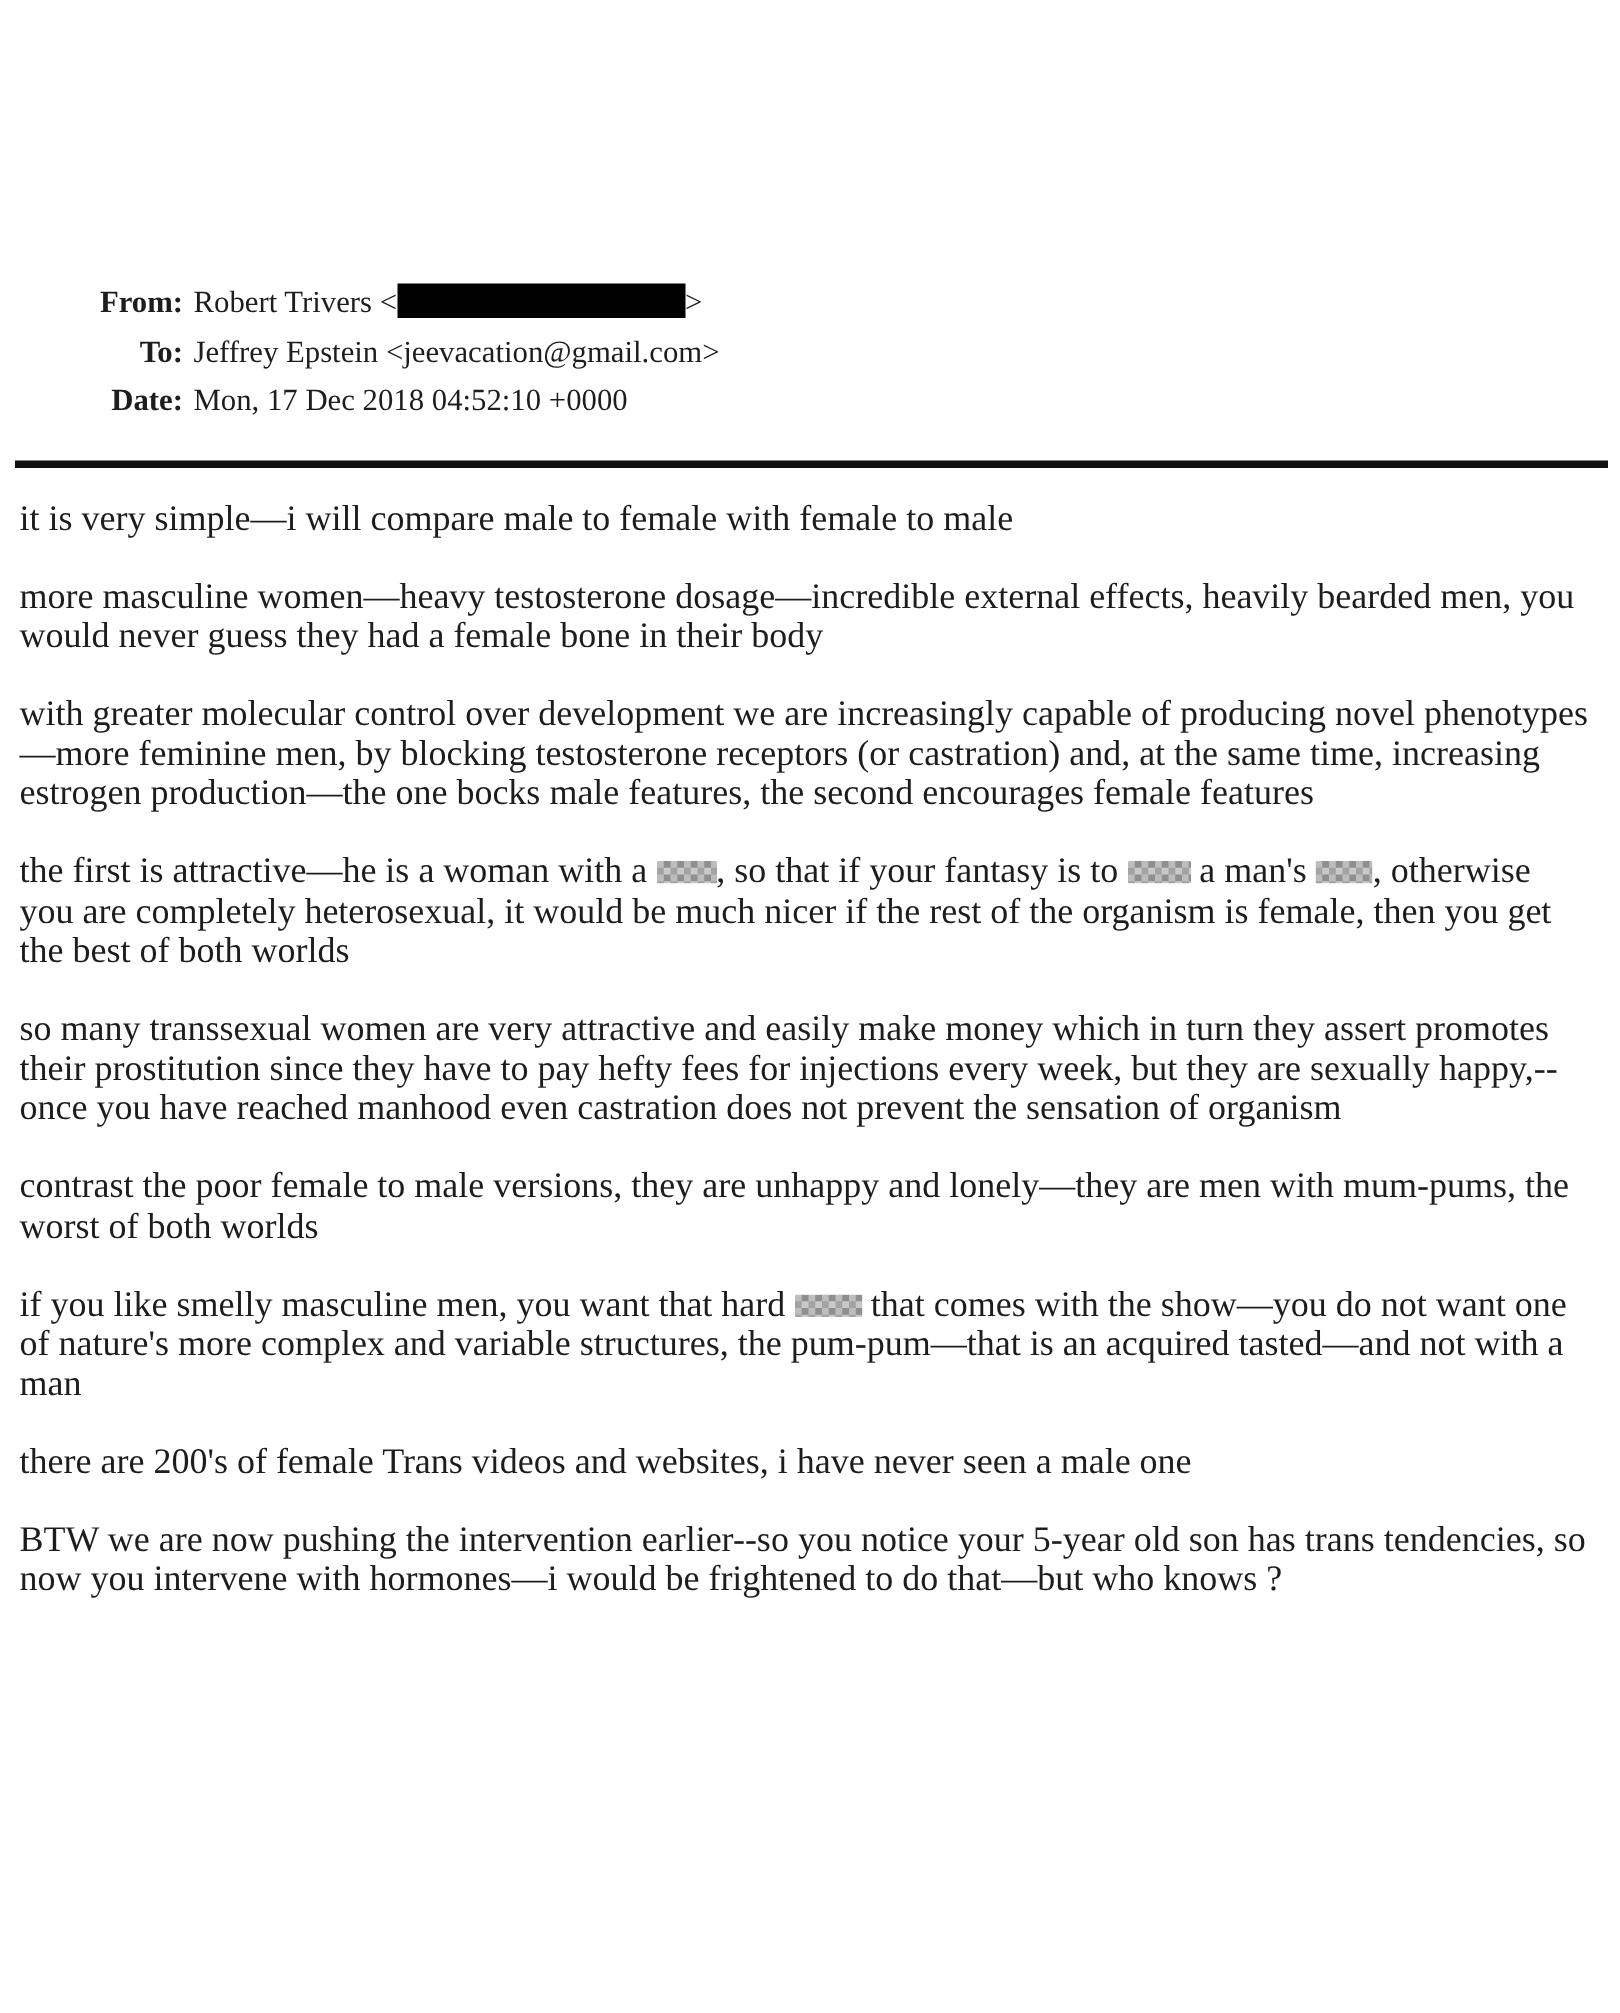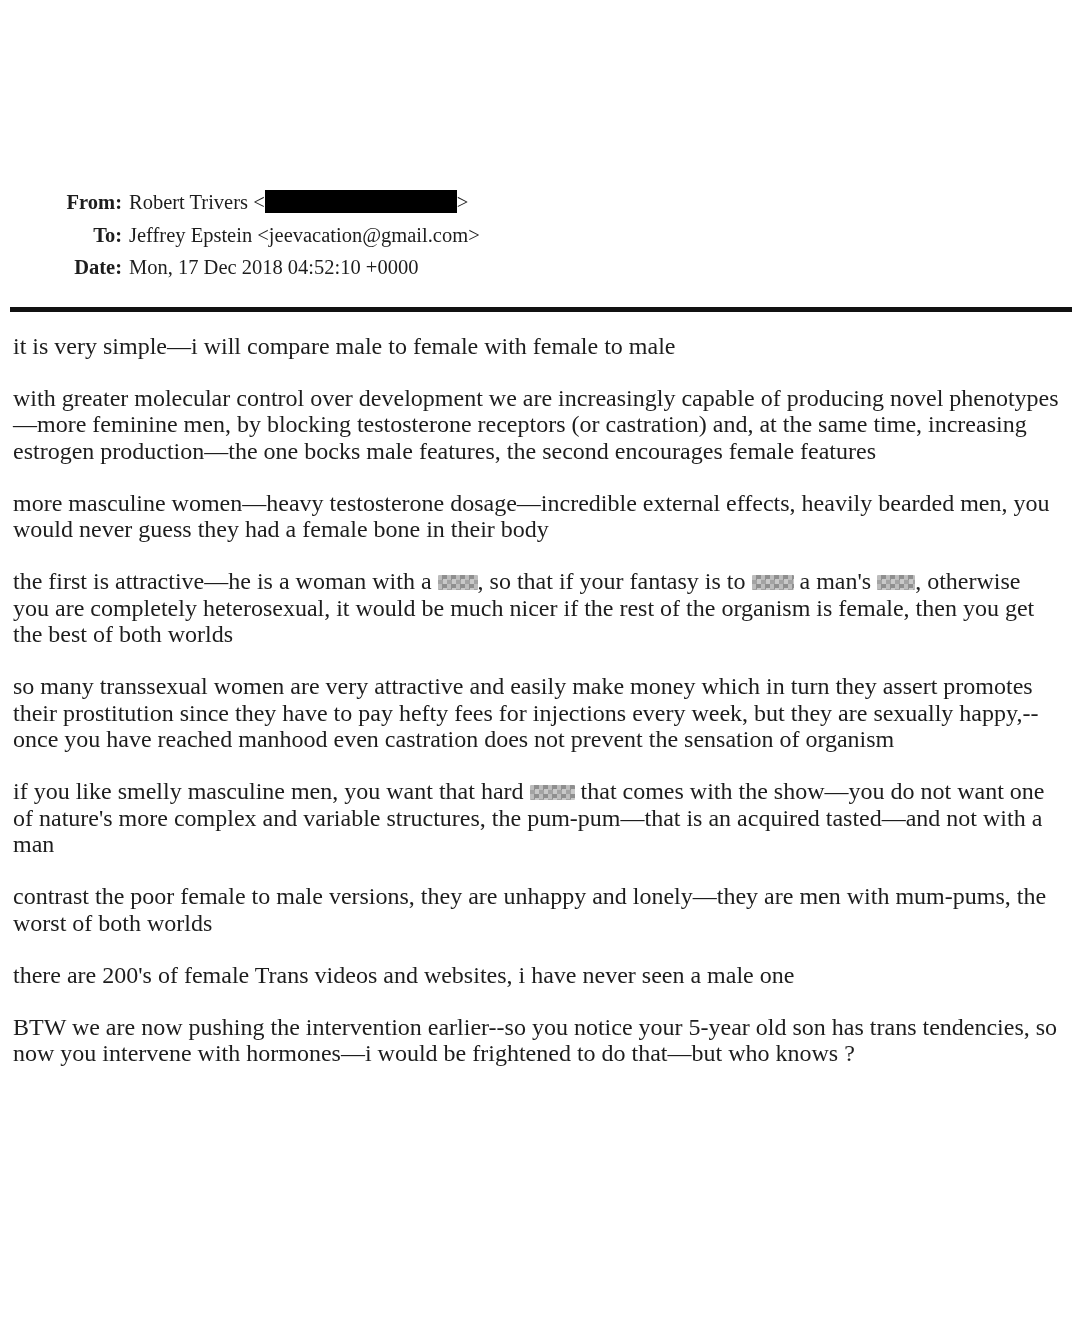--- a/index.html
+++ b/index.html
@@ -91,23 +91,23 @@
       <span class="header-label">Date:</span>
       <span class="header-value">Mon, 17 Dec 2018 04:52:10 +0000</span>
     </div>
 
   </div>
 
   <hr class="header-divider">
 
   <div class="email-body">
       <p>it is very simple—i will compare male to female with female to male</p>
+      <p>more masculine women—heavy testosterone dosage—incredible external effects, heavily bearded men, you would never guess they had a female bone in their body</p>
       <p>with greater molecular control over development we are increasingly capable of producing novel phenotypes—more feminine men, by blocking testosterone receptors (or castration) and, at the same time, increasing estrogen production—the one bocks male features, the second encourages female features</p>
-      <p>more masculine women—heavy testosterone dosage—incredible external effects, heavily bearded men, you would never guess they had a female bone in their body</p>
       <p>the first is attractive—he is a woman with a <span class="censored" style="width: 40px;"></span>, so that if your fantasy is to <span class="censored" style="width: 42px;"></span> a man's <span class="censored" style="width: 38px;"></span>, otherwise you are completely heterosexual, it would be much nicer if the rest of the organism is female, then you get the best of both worlds</p>
       <p>so many transsexual women are very attractive and easily make money which in turn they assert promotes their prostitution since they have to pay hefty fees for injections every week, but they are sexually happy,--once you have reached manhood even castration does not prevent the sensation of organism</p>
+      <p>contrast the poor female to male versions, they are unhappy and lonely—they are men with mum-pums, the worst of both worlds</p>
       <p>if you like smelly masculine men, you want that hard <span class="censored" style="width: 45px;"></span> that comes with the show—you do not want one of nature's more complex and variable structures, the pum-pum—that is an acquired tasted—and not with a man</p>
-      <p>contrast the poor female to male versions, they are unhappy and lonely—they are men with mum-pums, the worst of both worlds</p>
       <p>there are 200's of female Trans videos and websites, i have never seen a male one</p>
       <p>BTW we are now pushing the intervention earlier--so you notice your 5-year old son has trans tendencies, so now you intervene with hormones—i would be frightened to do that—but who knows ?</p>
     </div>
 
 </div>
 
 </body></html>

